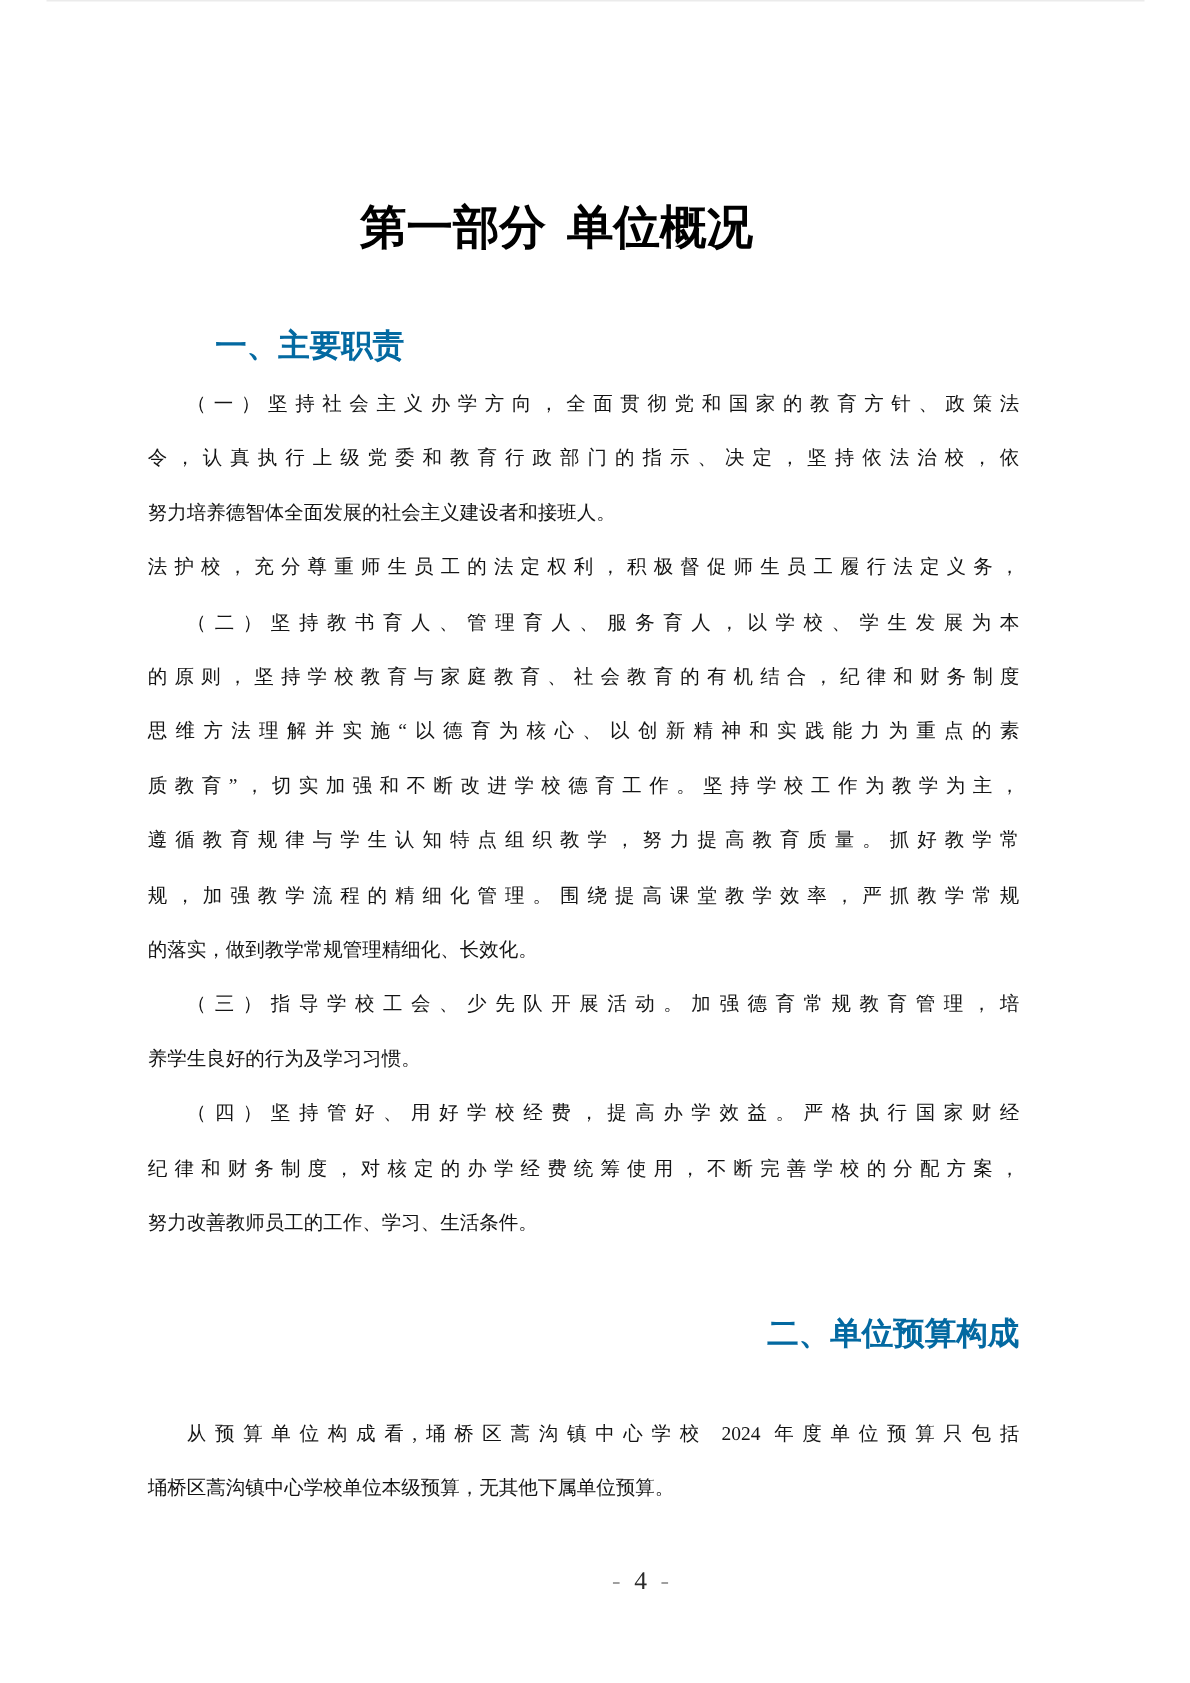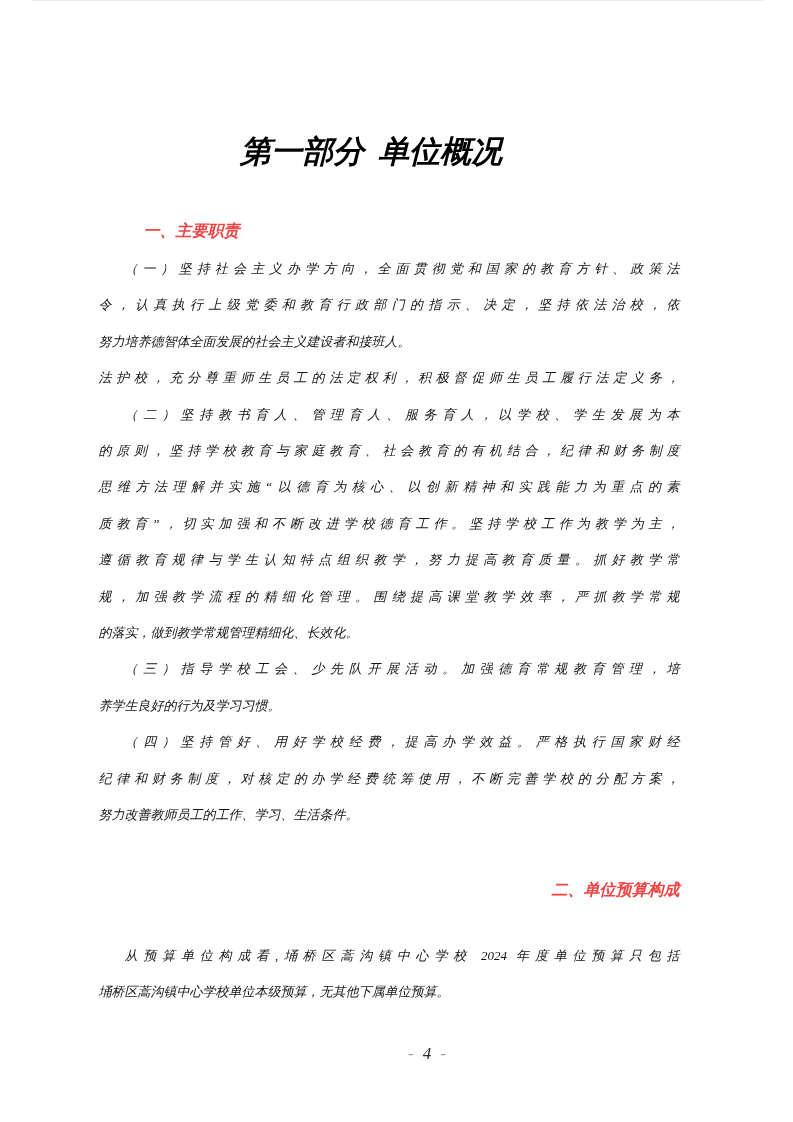--- a/index.html
+++ b/index.html
@@ -8,21 +8,20 @@
     height: 1122px;
     position: relative;
     margin: 0 auto;
     background: #ffffff;
     box-sizing: border-box;
     padding: 131px 83px 0 68px;
     border-top: 1px solid #ebebeb;
     font-family: "Liberation Serif", "DejaVu Serif", serif;
     color: #111111;
     overflow: hidden;
-    font-style: italic;
   }
   .doc-title {
     margin: 0;
     height: 40px;
     line-height: 40px;
     text-align: center;
     font-size: 31px;
     font-weight: bold;
     color: #000000;
     white-space: nowrap;
@@ -34,23 +33,23 @@
     margin-right: 14px;
   }
   .doc-title .t2 {
     font-family: "Liberation Sans", "DejaVu Sans", sans-serif;
   }
   .sec-heading {
     margin: 0;
     padding-left: 45px;
     font-family: "Liberation Sans", "DejaVu Sans", sans-serif;
     font-weight: bold;
-    font-size: 16px;
+    font-size: 21px;
     line-height: 28px;
-    color: #ef4444;
+    color: #0369a1;
   }
   .sec-heading.h1 { margin-top: 45px; }
   .sec-heading.h2 { margin-top: 42px; text-align: right; }
   .para {
     margin: 0;
     font-size: 13px;
     line-height: 36.4px;
     color: #141414;
   }
   .para.p-first { margin-top: 6px; }

